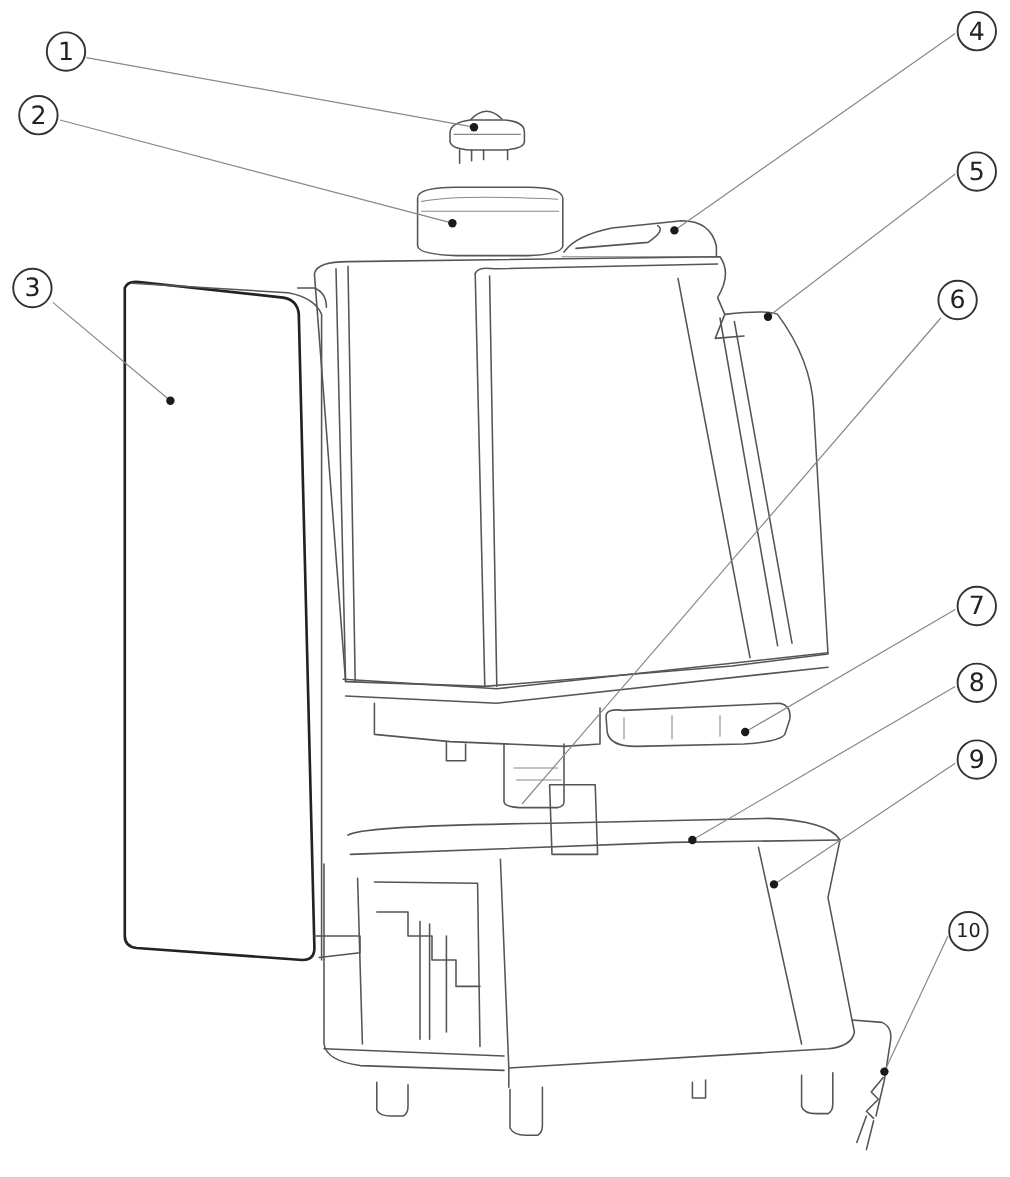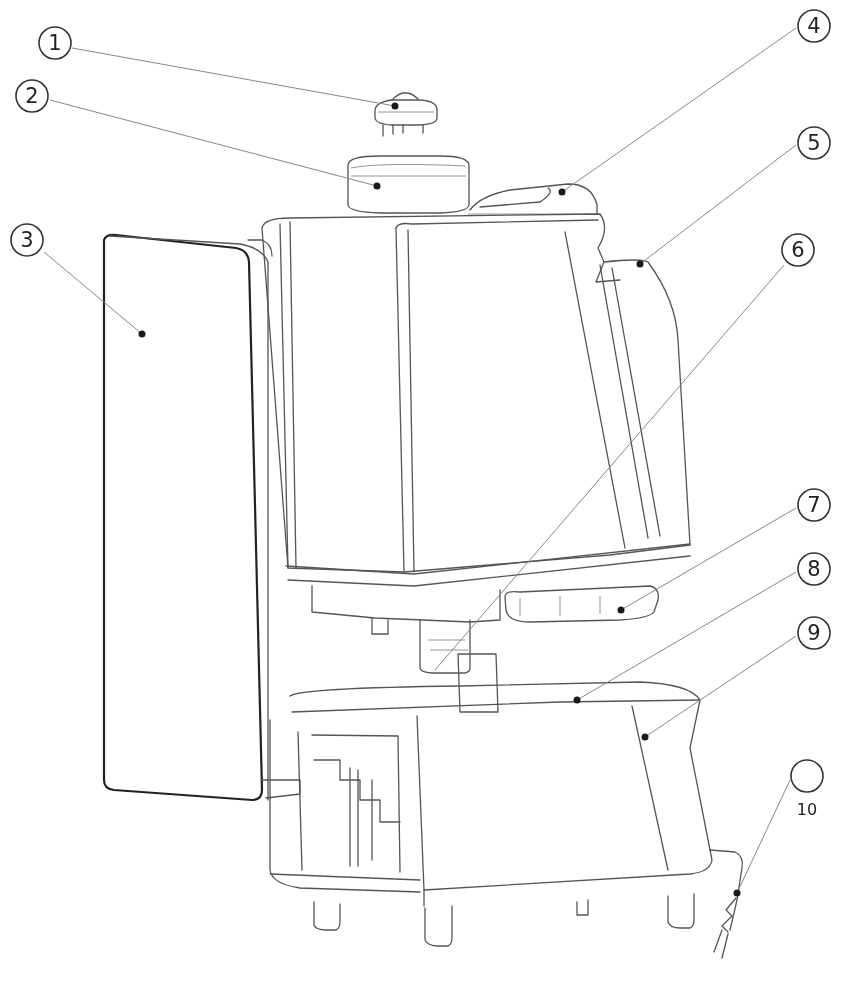--- a/index.html
+++ b/index.html
@@ -8,21 +8,21 @@
   #diagram { position: absolute; left: 0; top: 0; width: 842px; height: 981px; }
   .ln { fill: none; stroke: #555; stroke-width: 1.3; stroke-linejoin: round; stroke-linecap: round; }
   .lnd { fill: none; stroke: #222; stroke-width: 2.2; stroke-linejoin: round; }
   .lnt { fill: none; stroke: #888; stroke-width: 0.9; }
   .leader { fill: none; stroke: #888; stroke-width: 1; }
   .dot { fill: #1a1a1a; }
   .callout-circle { fill: #fff; stroke: #333; stroke-width: 1.6; }
   .callout-label { position: absolute; width: 36px; height: 36px; line-height: 36px;
     text-align: center; font-size: 21px; color: #222;
     font-family: "DejaVu Sans", sans-serif; transform: translate(-18px,-18px); }
-  .callout-label.small { font-size: 16px; margin-top: 34px; }
+  .callout-label.small { font-size: 16px; }
 </style>
 </head>
 <body>
 
 <svg id="diagram" viewBox="0 0 842 981" xmlns="http://www.w3.org/2000/svg">
 
   <g>
     <path class="ln" d="M375 110 Q376 102 392 100 L420 100 Q437 101 437 110 L437 118 Q437 124 420 125 L392 125 Q376 124 375 118 Z"></path>
     <path class="ln" d="M392 100 Q405 86 418 99"></path>
     <path class="lnt" d="M378 112 L434 112"></path>

